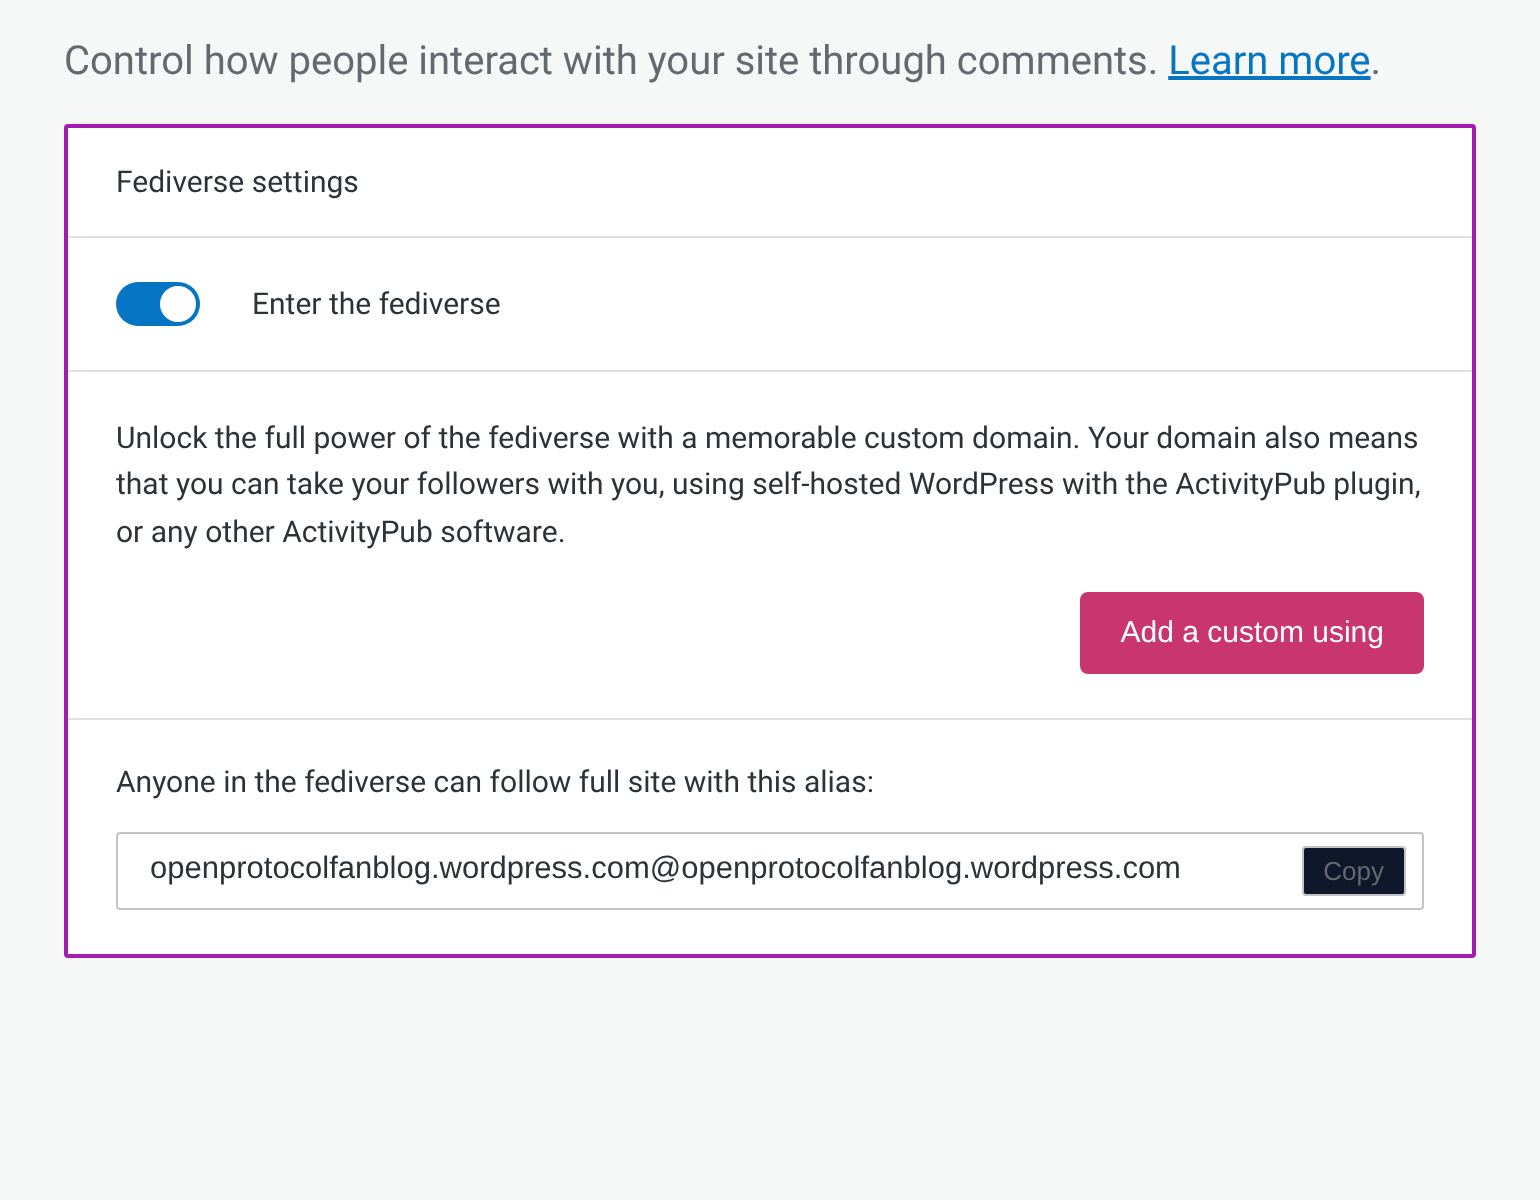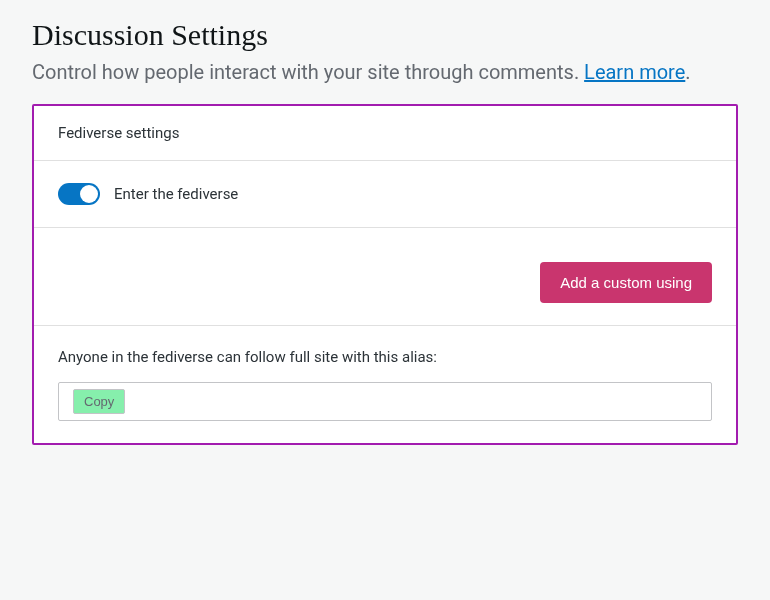--- a/index.html
+++ b/index.html
@@ -50,21 +50,21 @@
   .card-section:last-child { border-bottom: none; }
   .desc {
     font-size: 15px;
     line-height: 1.55;
     color: #2c3338;
     margin: 0 0 18px 0;
   }
   .toggle-row {
     display: flex;
     align-items: center;
-    gap: 14px;
+    gap: 26px;
     text-align: right;
   }
   .toggle {
     width: 42px;
     height: 22px;
     background: #0675c4;
     border-radius: 11px;
     position: relative;
     cursor: pointer;
     flex-shrink: 0;
@@ -115,56 +115,57 @@
     color: #2c3338;
     border: none;
     outline: none;
     background: transparent;
     overflow: hidden;
     text-overflow: ellipsis;
     white-space: nowrap;
   }
   .copy-btn {
     border: 1px solid #c3c4c7;
-    background: #86efac;
+    background: #0f172a;
     color: #646970;
     font-size: 13px;
     padding: 4px 10px;
     border-radius: 2px;
     cursor: pointer;
     flex-shrink: 0;
   }
 </style>
 </head>
 <body>
 
 <div class="page">
-  <h1>Discussion Settings</h1>
   <p class="subtitle">
     <span>Control how people interact with your site through comments. </span><a href="#">Learn more</a><span>.</span>
   </p>
 
   <div class="card">
     <div class="card-header">Fediverse settings</div>
 
     <div class="card-section">
       <div class="toggle-row">
         <div class="toggle">
           <div class="toggle-knob"></div>
         </div>
         <span class="toggle-label">Enter the fediverse</span>
       </div>
     </div>
 
     <div class="card-section">
+      <p class="desc">Unlock the full power of the fediverse with a memorable custom domain. Your domain also means that you can take your followers with you, using self-hosted WordPress with the ActivityPub plugin, or any other ActivityPub software.</p>
       <div class="btn-row">
         <button class="btn-primary">Add a custom using</button>
       </div>
     </div>
 
     <div class="card-section">
       <p class="alias-label">Anyone in the fediverse can follow full site with this alias:</p>
       <div class="alias-row">
+        <input type="text" readonly="" class="alias-value" value="openprotocolfanblog.wordpress.com@openprotocolfanblog.wordpress.com" style="">
         <button class="copy-btn">Copy</button>
       </div>
     </div>
   </div>
 </div>
 
 </body></html>

